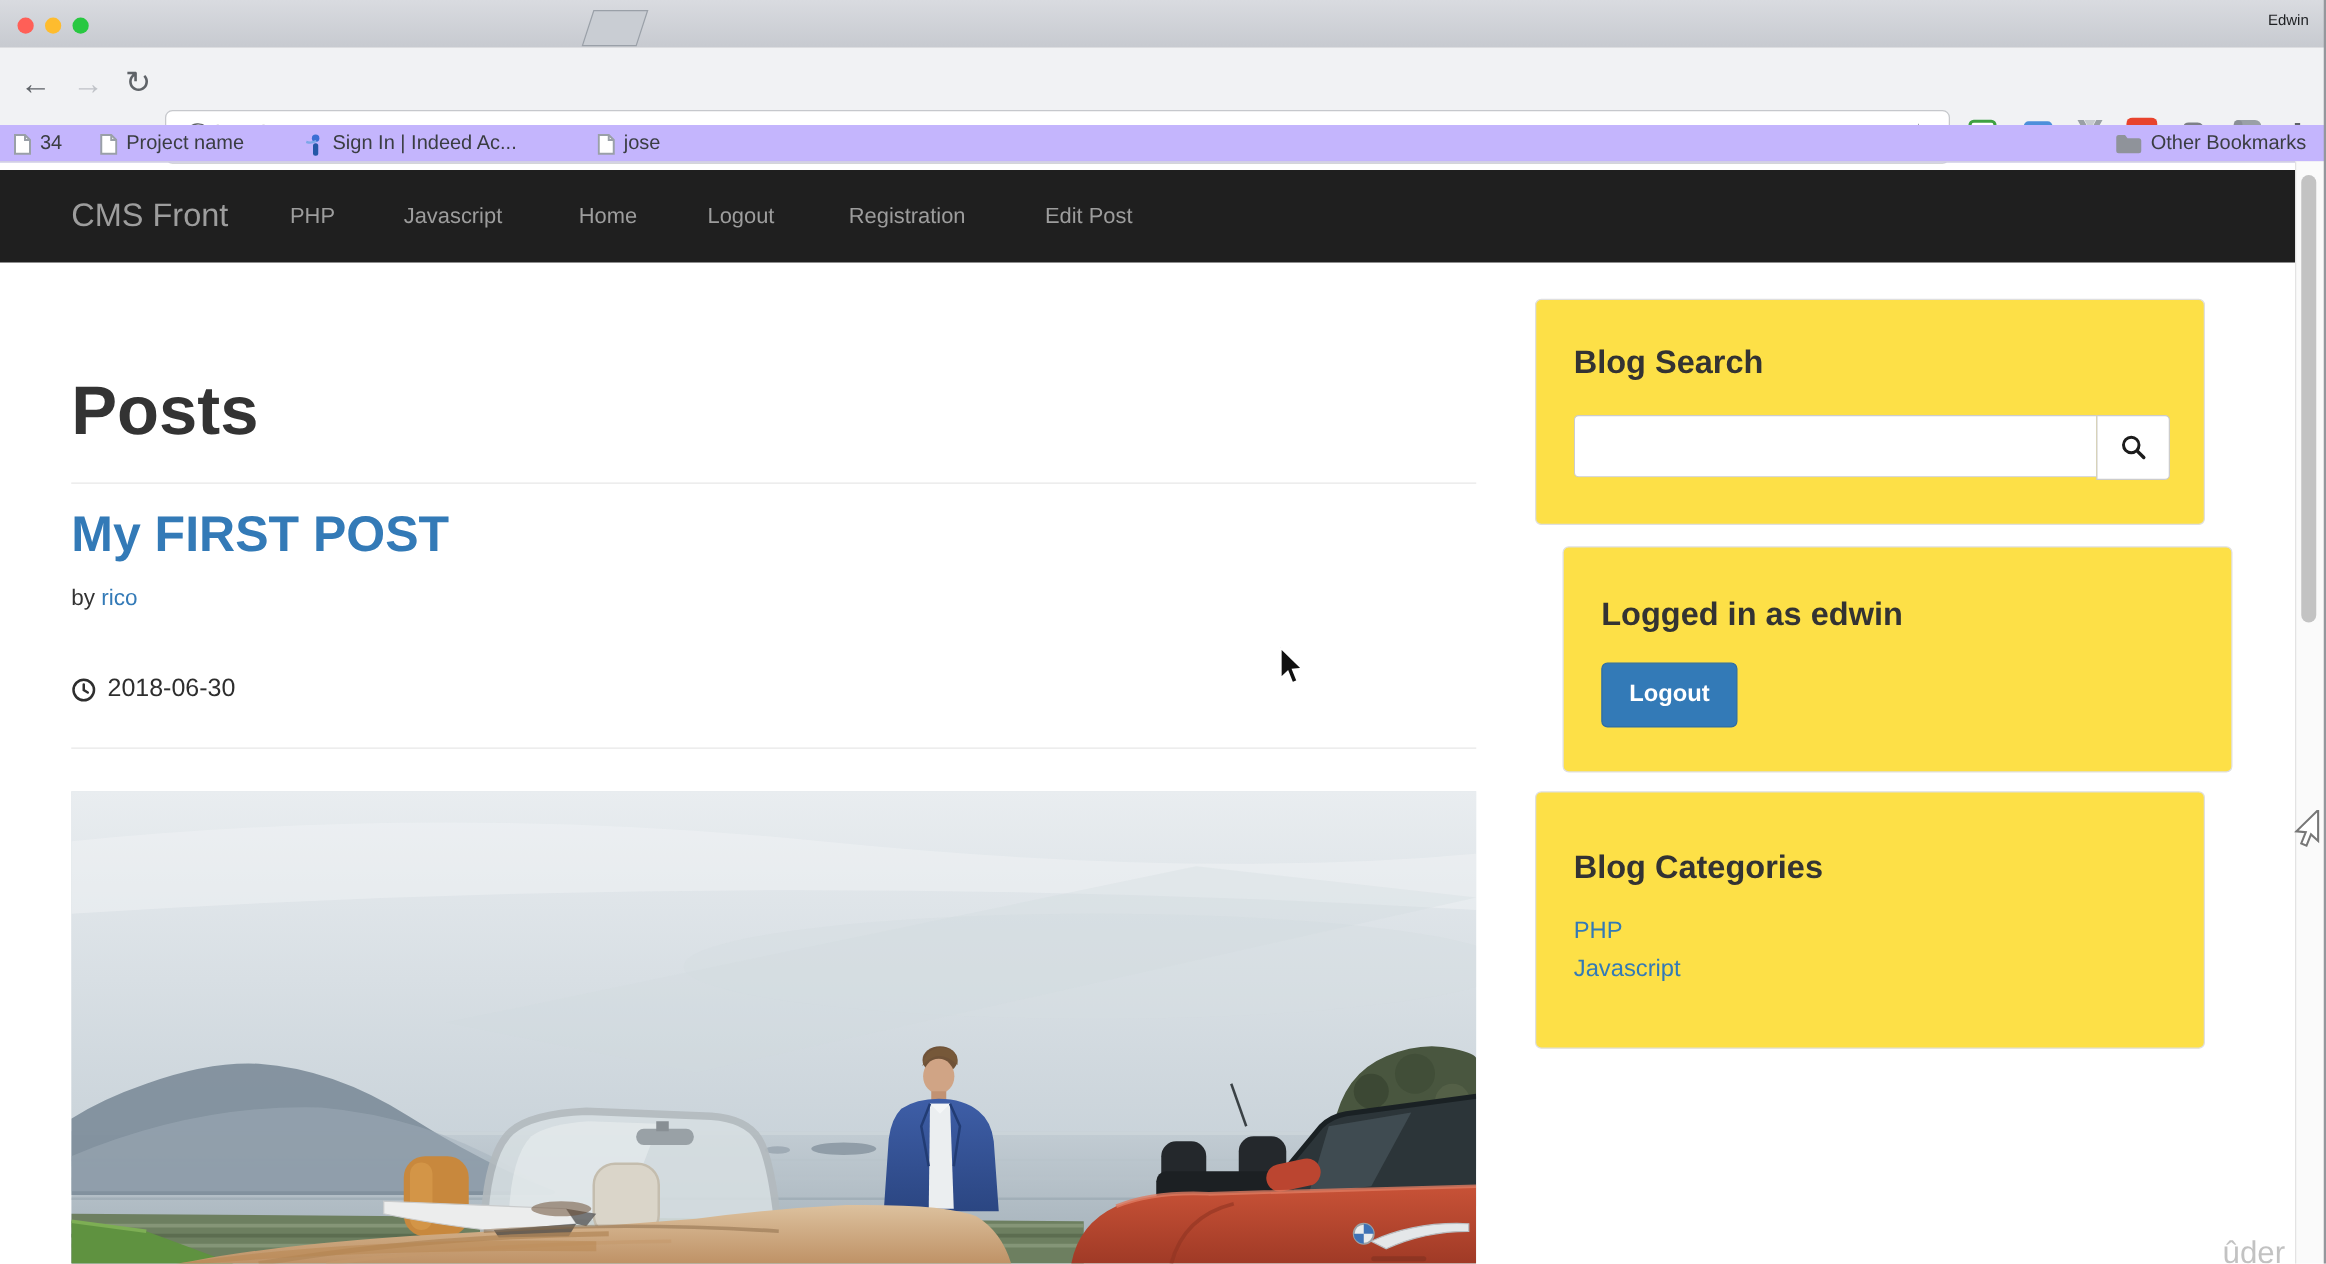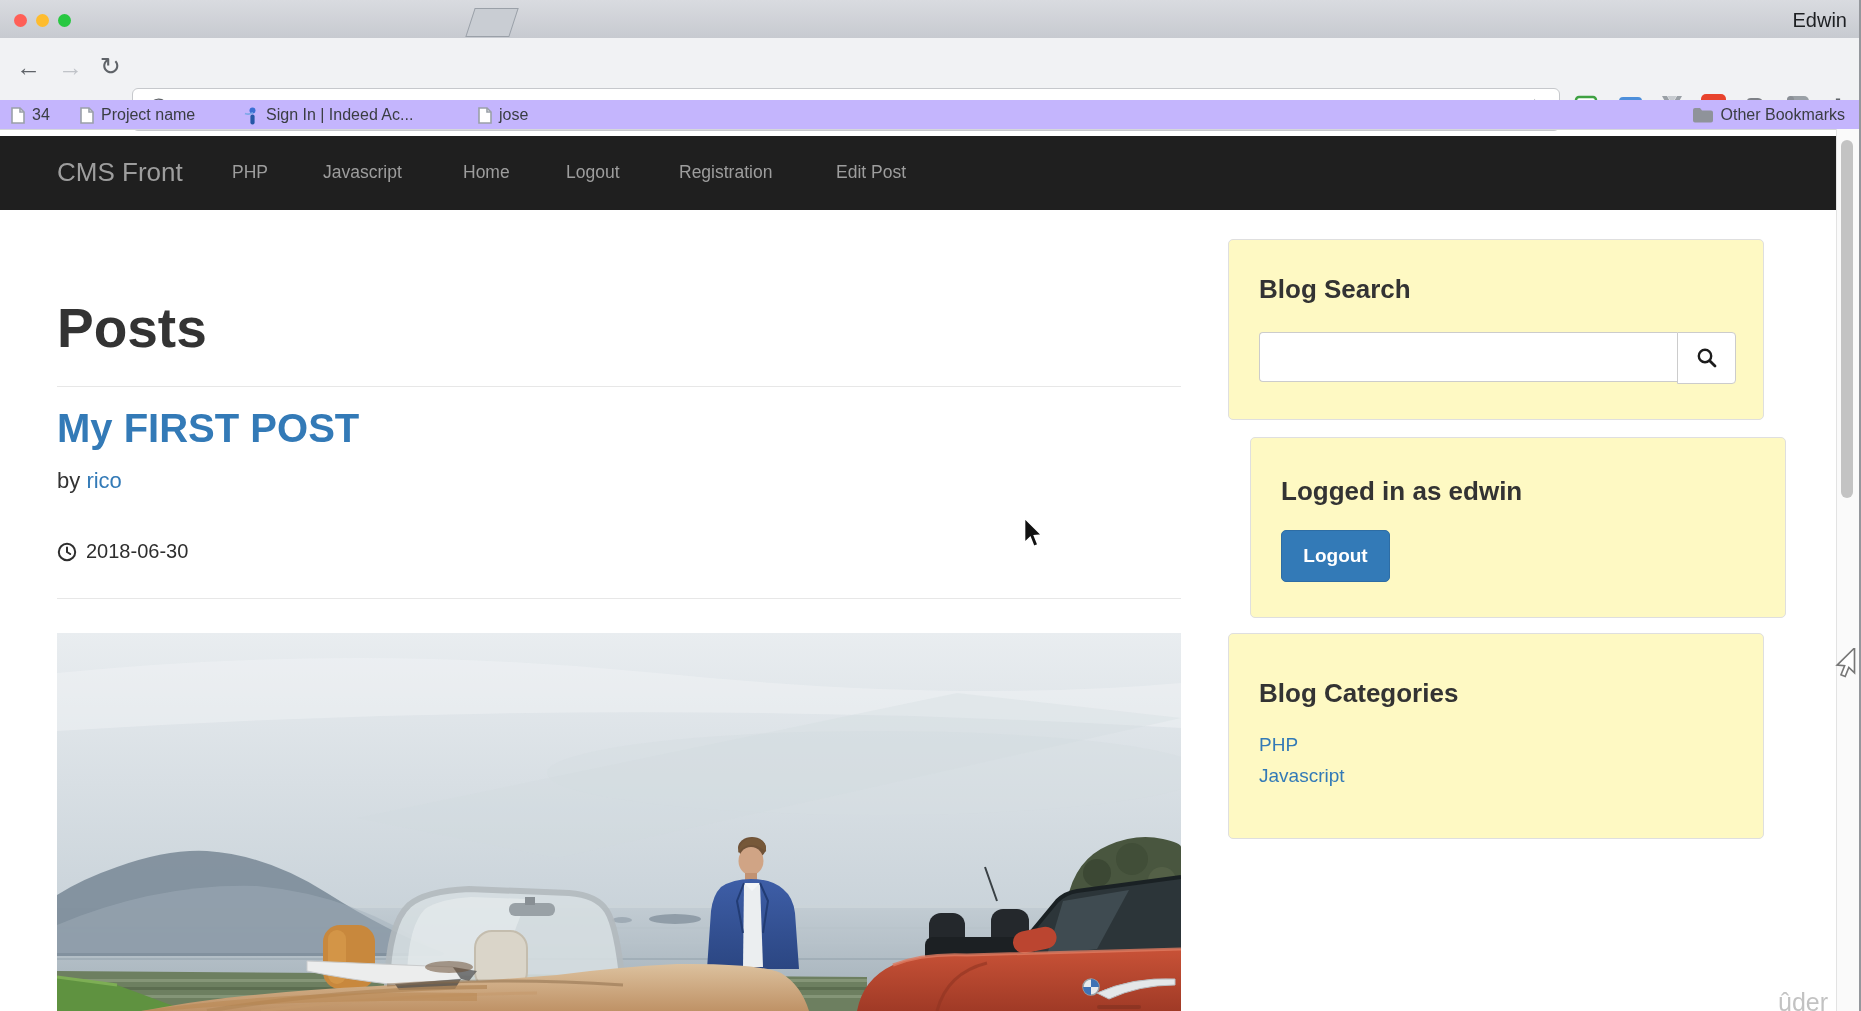--- a/index.html
+++ b/index.html
@@ -17,21 +17,21 @@
   .traffic{width:13px;height:13px;border-radius:50%;top:14px;}
   #tab{left:88px;top:6px;width:366px;height:32px;background:#f1f2f4;
     clip-path:polygon(0 100%,13px 0,353px 0,100% 100%);}
   #tab-title{left:60px;top:7px;width:280px;height:20px;font-size:16px;color:#3c4043;
     white-space:nowrap;overflow:hidden;}
   #tab-title-fade{left:300px;top:5px;width:44px;height:24px;
     background:linear-gradient(90deg,rgba(241,242,244,0),#f1f2f4 70%);}
   #tab-close{left:328px;top:6px;font-size:19px;color:#5f6368;line-height:22px;}
   #newtab-stub{left:470px;top:8px;width:42px;height:27px;background:#c9cdd3;
     border:1px solid #9aa0a8;transform:skewX(-18deg);}
-  #profile-name{right:14px;top:9px;font-size:20px;color:#1d1f22;}
+  #profile-name{right:14px;top:9px;font-size:12px;color:#1d1f22;}
 
   #toolbar{left:0;top:38px;width:1861px;height:62px;background:#f1f2f4;}
   .navbtn{font-size:25px;line-height:25px;}
   #omnibox{left:132px;top:50px;width:1426px;height:41px;background:#fff;
     border:1px solid #c6c8cc;border-radius:6px;}
   #url-text{left:172px;top:59px;font-size:20px;color:#202124;white-space:nowrap;}
   #url-rest{color:#8a8e93;}
   #info-icon{left:148px;top:57px;font-size:21px;color:#5f6368;}
   #star-icon{left:1524px;top:56px;font-size:24px;color:#8e9297;}
   .ext{top:56px;width:26px;height:26px;}
@@ -44,28 +44,28 @@
 
   
   #site-navbar{left:0;top:136px;width:1836px;height:74px;background:#1f1f1f;}
   #brand{left:57px;top:21px;font-size:26px;color:#9d9d9d;}
   .nav-link{top:26px;font-size:17.5px;color:#9d9d9d;text-decoration:none;}
 
   
   #page-heading{left:57px;top:296px;font-size:55px;font-weight:700;color:#333;}
   .hr{left:57px;width:1124px;height:1px;background:#e7e7e7;}
   #post-title{left:57px;top:406px;font-size:40px;font-weight:600;color:#337ab7;text-decoration:none;}
-  #byline{left:57px;top:468px;font-size:22px;color:#333;}
+  #byline{left:57px;top:468px;font-size:18px;color:#333;}
   #byline a{color:#337ab7;text-decoration:none;}
   #date-row{left:57px;top:540px;display:flex;align-items:center;gap:9px;
     font-size:20px;color:#2e2e2e;}
   #post-image{left:57px;top:633px;width:1124px;height:378px;overflow:hidden;background:#dfe5e9;}
 
   
-  .card{left:1228px;width:534px;background:#fef9c3;border:1px solid #dfdfdf;border-radius:5px;}
+  .card{left:1228px;width:534px;background:#fde047;border:1px solid #dfdfdf;border-radius:5px;}
   .card-title{left:30px;font-size:26px;font-weight:700;color:#333;}
   #search-group{left:30px;top:92px;width:477px;height:50px;display:flex;}
   #search-input{flex:1;height:48px;border:1px solid #ccc;border-right:none;
     border-radius:4px 0 0 4px;background:#fff;outline:none;font-size:18px;padding:0 10px;}
   #search-btn{width:57px;height:50px;border:1px solid #ccc;border-radius:0 4px 4px 0;
     background:#fff;display:flex;align-items:center;justify-content:center;cursor:pointer;}
   #logout-btn{left:30px;top:92px;width:107px;height:50px;background:#337ab7;
     border:1px solid #2e6da4;border-radius:5px;color:#fff;font-size:19px;font-weight:700;
     display:flex;align-items:center;justify-content:center;cursor:pointer;}
   .cat-link{left:30px;font-size:19px;color:#337ab7;text-decoration:none;}

